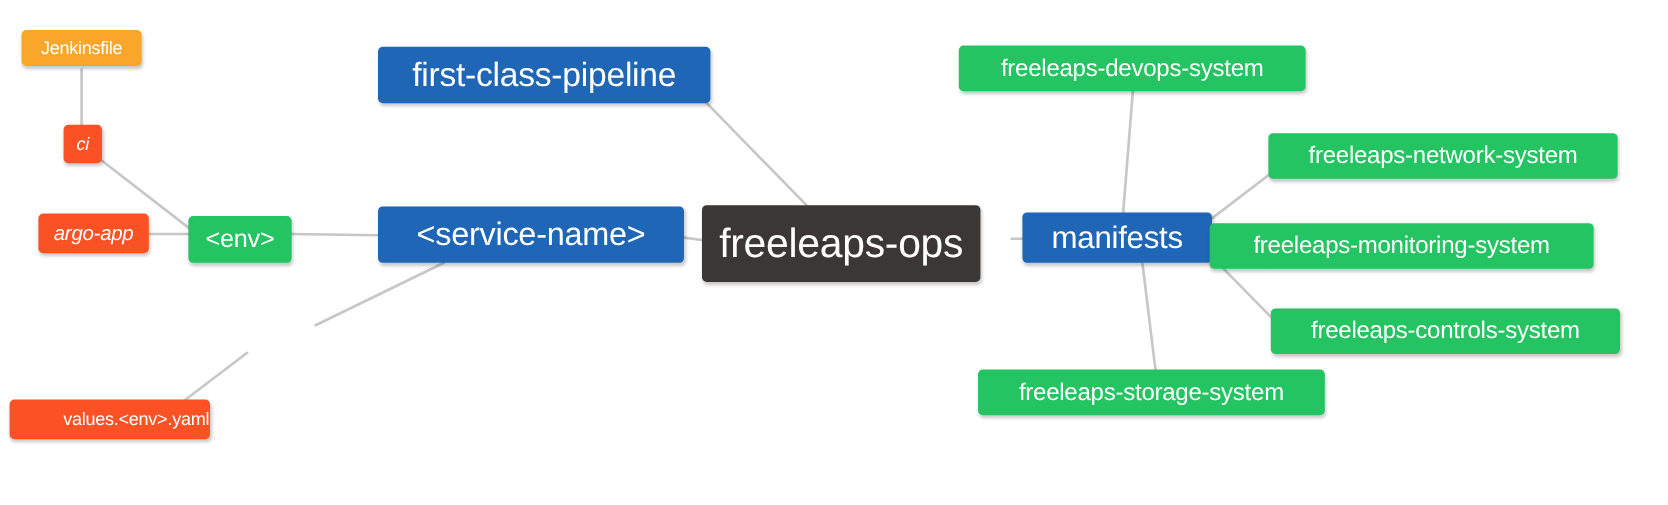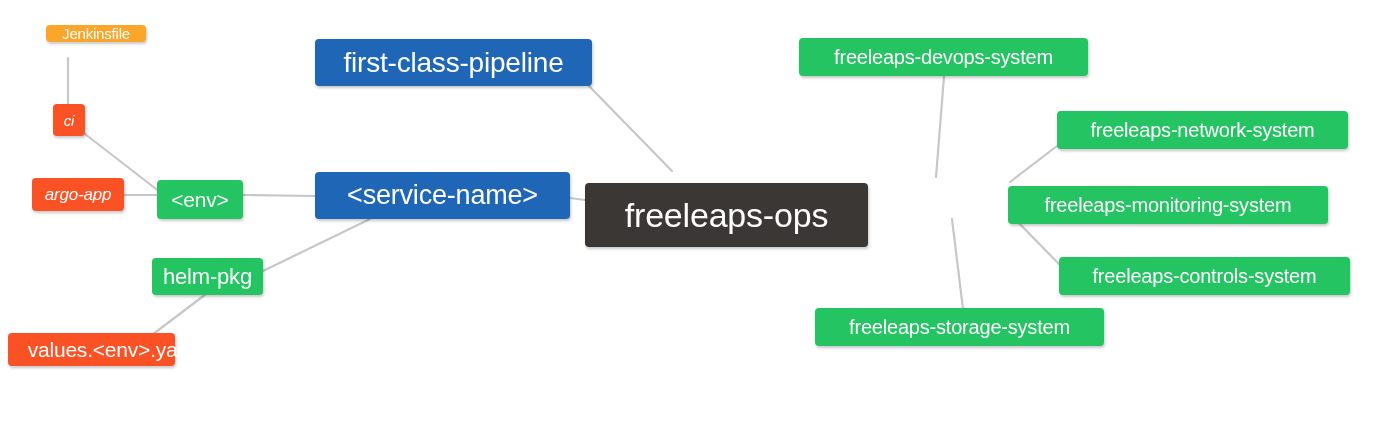--- a/index.html
+++ b/index.html
@@ -79,56 +79,56 @@
     <path class="edge" d="M 570 198 L 585 200"></path>
     <path class="edge" d="M 589 86 L 672 171"></path>
     <path class="edge" d="M 843 199 L 852 199"></path>
     <path class="edge" d="M 936 177 L 945 64"></path>
     <path class="edge" d="M 1010 182 L 1057 146"></path>
     <path class="edge" d="M 1010 200 L 1052 204"></path>
     <path class="edge" d="M 1010 214 L 1059 264"></path>
     <path class="edge" d="M 952 219 L 963 309"></path>
   </svg>
 
-  <div class="node node-orange" style="left:18px; top:25px; width:100px; height:17px; font-size:15px;margin-left:28px;">
+  <div class="node node-orange" style="left:18px; top:25px; width:100px; height:30px; font-size:15px;">
     <span>Jenkinsfile</span>
   </div>
 
   <div class="node node-red" style="left:53px; top:104px; width:32px; height:32px; font-size:15px;font-style:italic;">
     <span>ci</span>
   </div>
 
   <div class="node node-red" style="left:32px; top:178px; width:92px; height:33px; font-size:17px;font-style:italic;">
     <span>argo-app</span>
   </div>
 
   <div class="node node-green" style="left:157px; top:180px; width:86px; height:39px; font-size:21px;">
     <span>&lt;env&gt;</span>
   </div>
 
-  <div class="node node-green" style="left:152px; top:258px; width:111px; height:37px; font-size:22px;">
-    <span>helm-pkg</span>
-  </div>
 
-  <div class="node node-red" style="left:8px; top:333px; width:167px; height:33px; font-size:21px;padding-left:44px;">
+  <div class="node node-red" style="left:8px; top:333px; width:167px; height:33px; font-size:15px;padding-left:44px;">
     <span>values.&lt;env&gt;.yaml</span>
   </div>
 
   <div class="node node-blue" style="left:315px; top:39px; width:277px; height:47px; font-size:28px;">
     <span>first-class-pipeline</span>
   </div>
 
   <div class="node node-blue" style="left:315px; top:172px; width:255px; height:47px; font-size:27px;">
     <span>&lt;service-name&gt;</span>
   </div>
 
-  <div class="node node-root" style="left:585px; top:171px; width:283px; height:64px;margin-top:12px;">
+  <div class="node node-root" style="left:585px; top:171px; width:232px; height:64px;">
     <span>freeleaps-ops</span>
   </div>
 
+  <div class="node node-blue" style="left:852px; top:177px; width:158px; height:42px; font-size:26px;">
+    <span>manifests</span>
+  </div>
 
   <div class="node node-green" style="left:799px; top:38px; width:289px; height:38px; font-size:20px;">
     <span>freeleaps-devops-system</span>
   </div>
 
   <div class="node node-green" style="left:1057px; top:111px; width:291px; height:38px; font-size:20px;">
     <span>freeleaps-network-system</span>
   </div>
 
   <div class="node node-green" style="left:1008px; top:186px; width:320px; height:38px; font-size:20px;">

